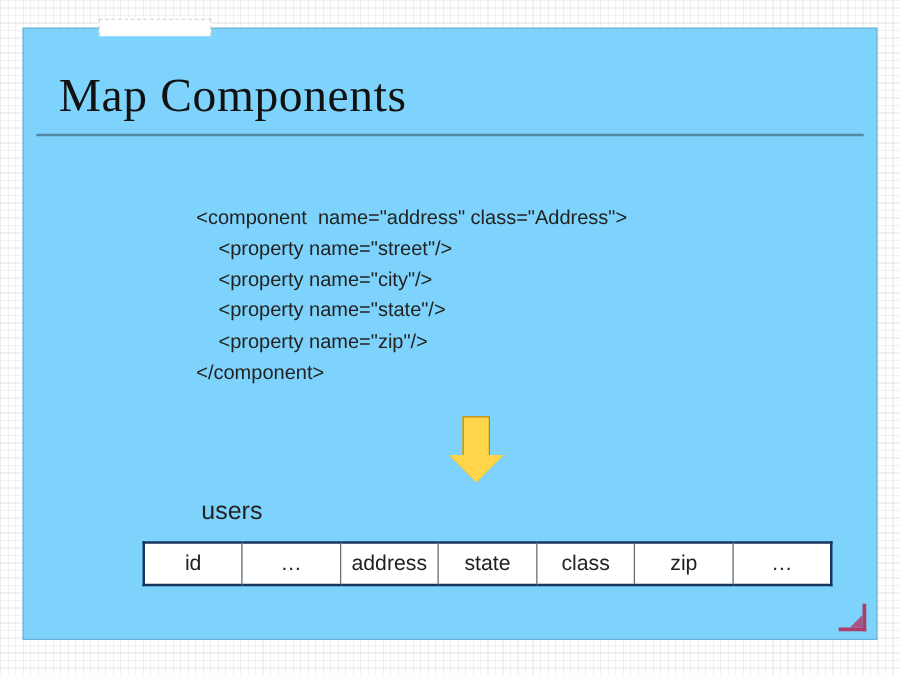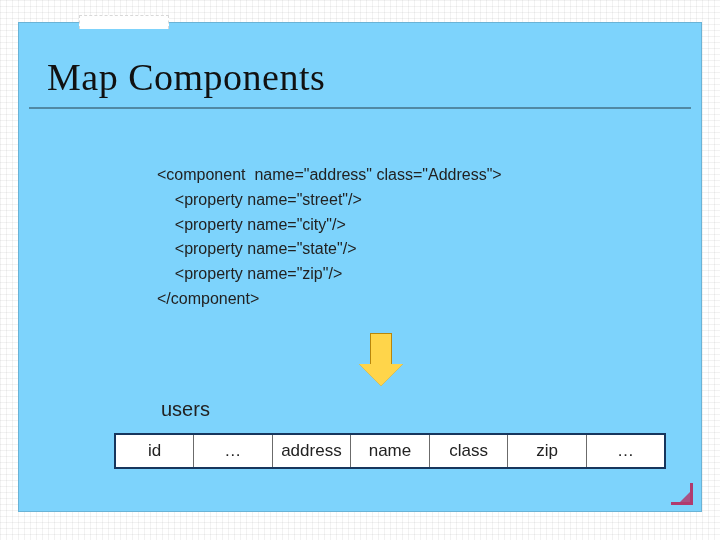--- a/index.html
+++ b/index.html
@@ -157,21 +157,21 @@
 
   <div class="table-label">users</div>
 
   <div class="table-wrap">
     <table class="users">
       <tbody>
           <tr>
         <td>id</td>
         <td>…</td>
         <td>address</td>
-        <td>name</td>
+        <td>state</td>
         <td>class</td>
         <td>zip</td>
         <td>…</td>
       </tr>
     </tbody>
       </table>
   </div>
 
   <div class="corner">
     <div class="tri"></div>

